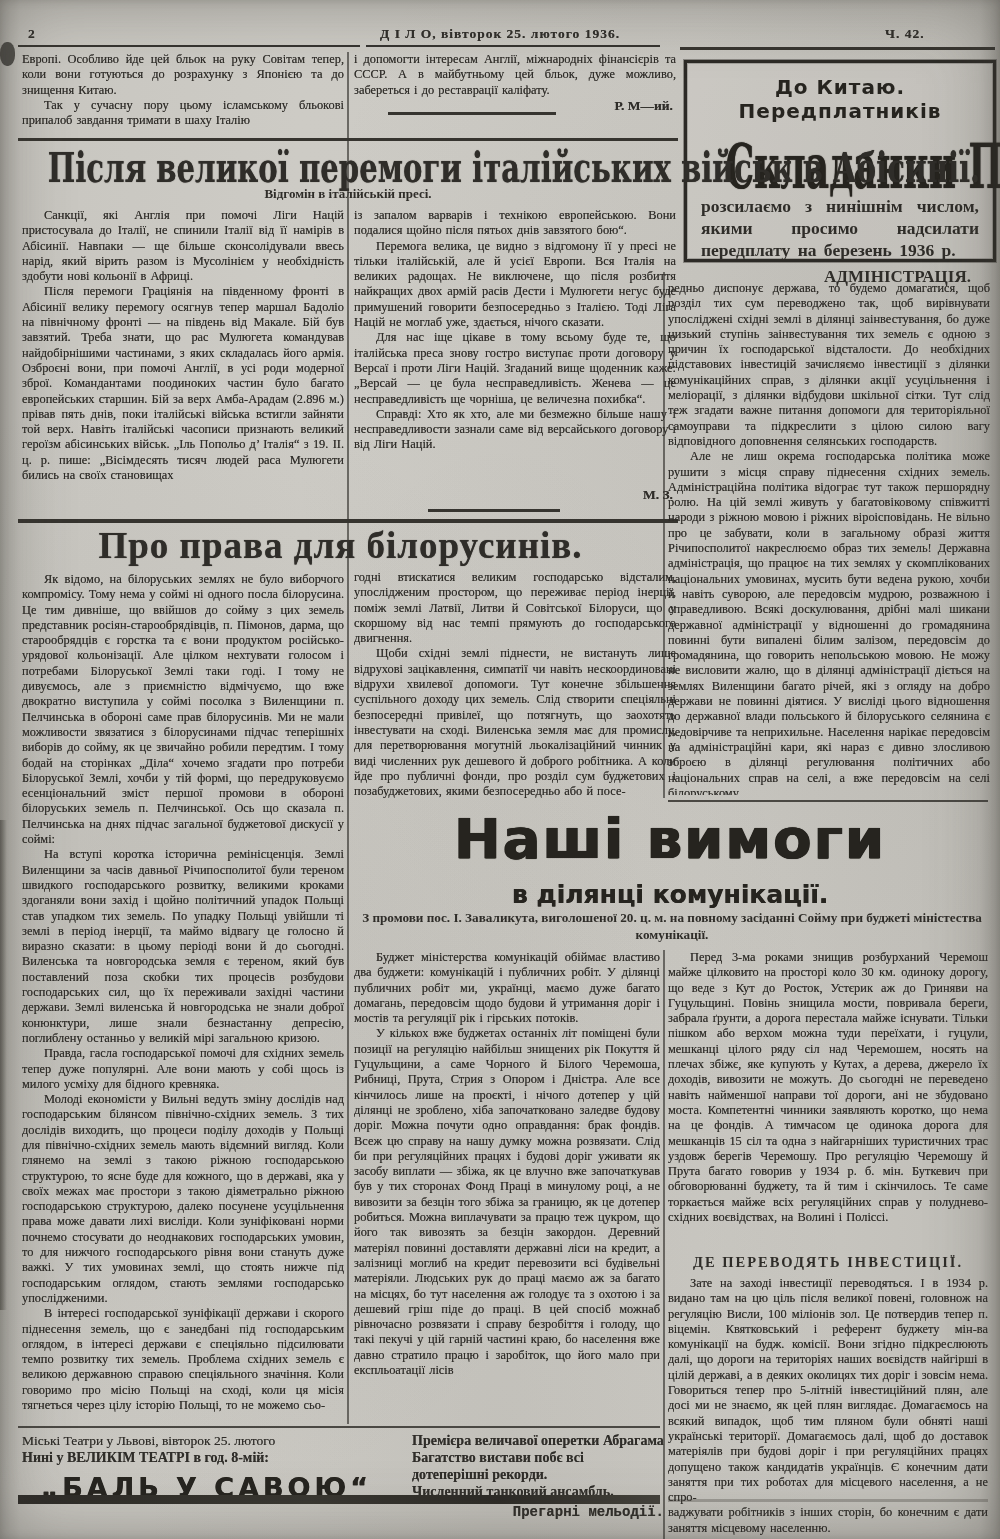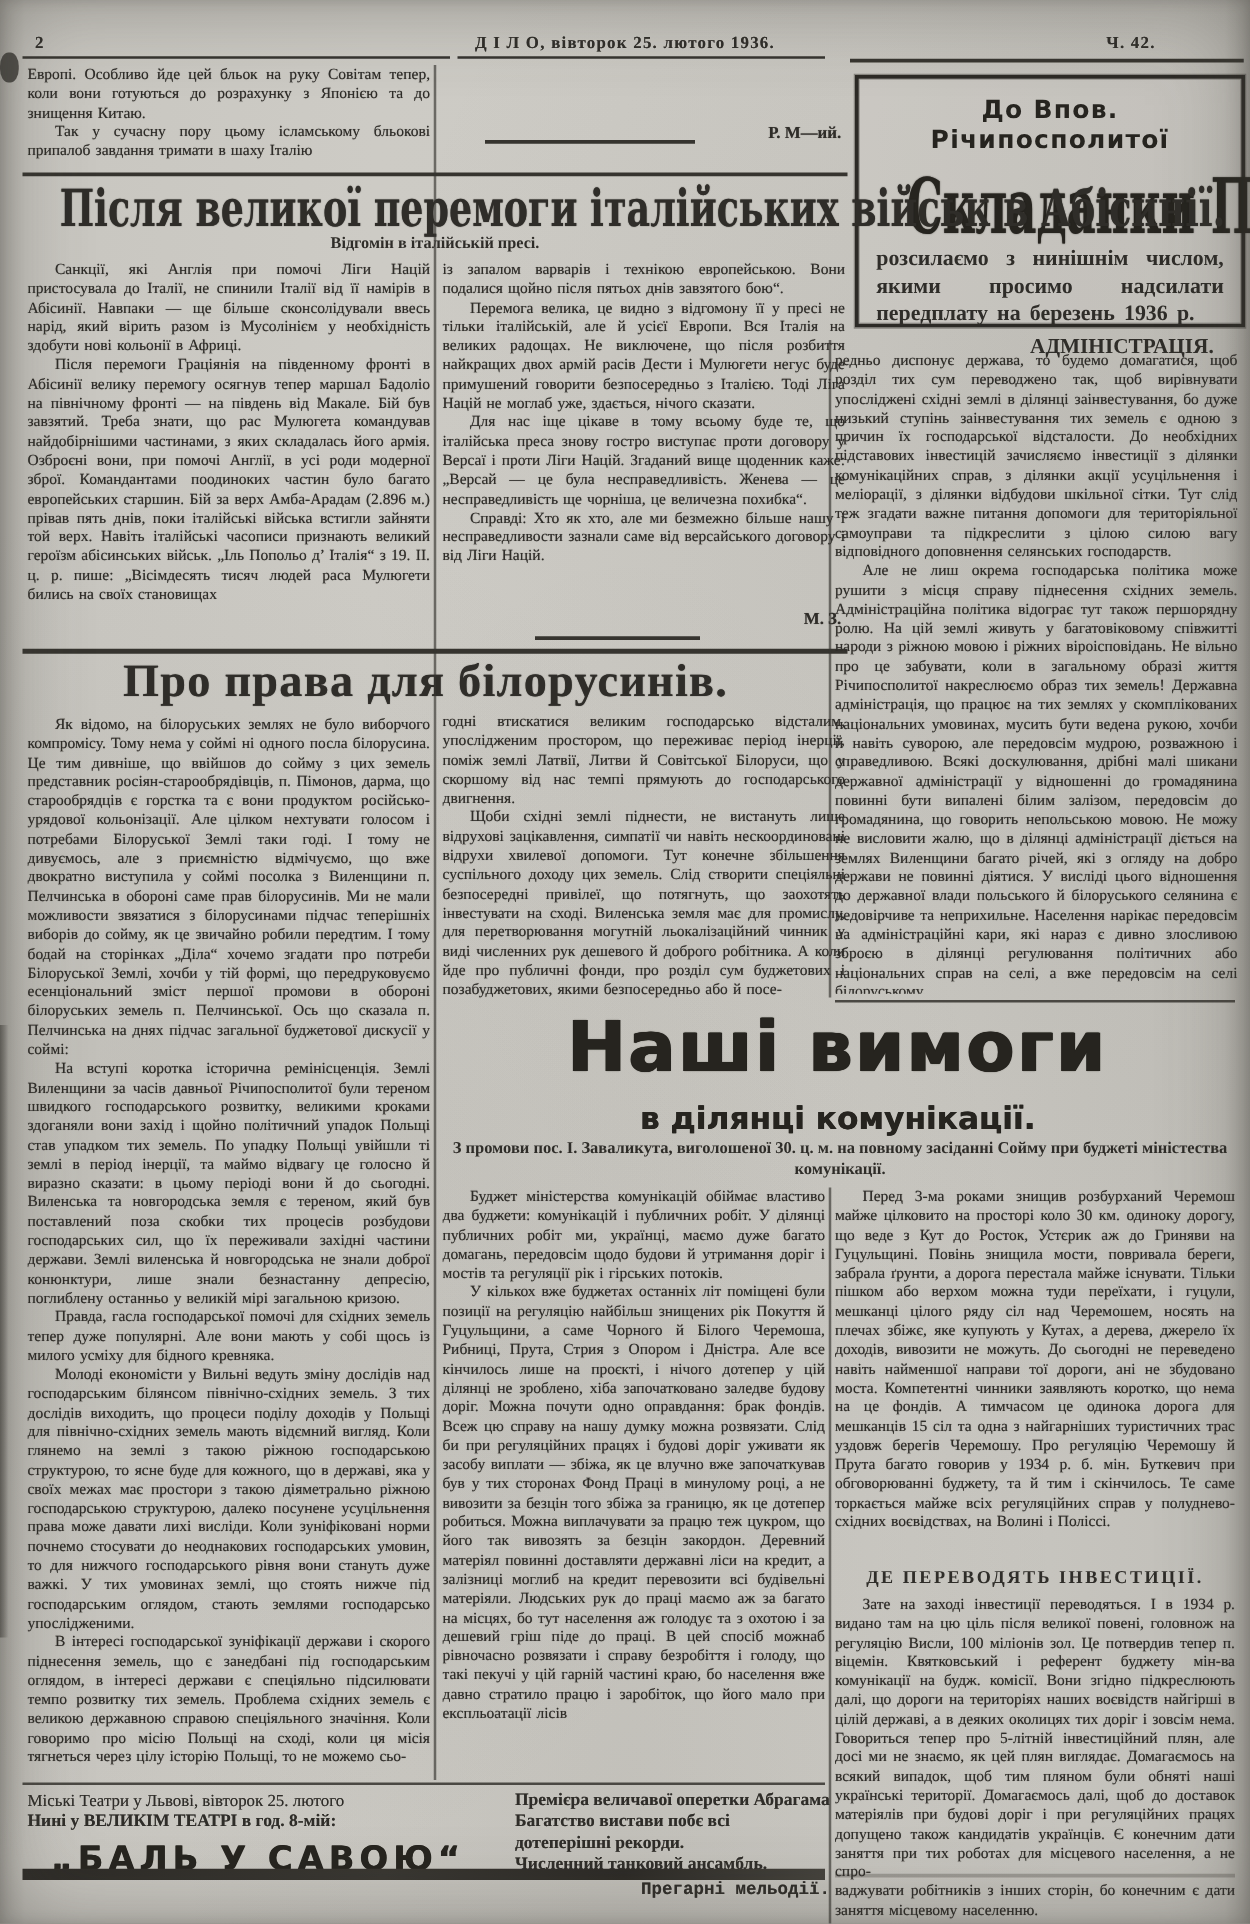--- a/index.html
+++ b/index.html
@@ -62,26 +62,29 @@
   <div class="abs hdr" style="left:885px;top:26px;width:100px;">Ч. 42.</div>
   <div class="abs rule" style="left:18px;top:45px;width:342px;height:2px;"></div>
   <div class="abs rule" style="left:366px;top:45px;width:294px;height:2px;"></div>
   <div class="abs rule" style="left:680px;top:47px;width:315px;height:2.5px;"></div>
   <div class="abs smudge" style="left:0;top:42px;width:15px;height:24px;"></div>
 
   <div class="abs art colbox" style="left:22px;top:52px;width:322px;height:88px;">
     <p class="ni">Европі. Особливо йде цей бльок на руку Совітам тепер, коли вони готуються до розрахунку з Японією та до знищення Китаю.</p>
     <p>Так у сучасну пору цьому ісламському бльокові припалоб завдання тримати в шаху Італію</p>
   </div>
+  <div class="abs art colbox" style="left:354px;top:52px;width:322px;height:66px;">
+    <p class="ni">і допомогти інтересам Англії, міжнародніх фінансієрів та СССР. А в майбутньому цей бльок, дуже можливо, забереться і до реставрації каліфату.</p>
+  </div>
   <div class="abs rule" style="left:388px;top:112px;width:168px;height:3px;"></div>
   <div class="abs sig" style="left:545px;top:98px;width:128px;">Р. М—ий.</div>
   <div class="abs rule" style="left:18px;top:138px;width:660px;height:3px;"></div>
 
   <div class="abs box-ad" style="left:684px;top:60px;width:306px;height:196px;">
-    <div style="margin-top:12px;" class="box-head">До Впов. Річипосполитої</div>
+    <div style="margin-top:12px;" class="box-head">До Китаю. Передплатників</div>
     <div style="text-align:center;margin-top:8px;height:58px;">
       <span class="box-big">Складанки П. К. О.</span>
     </div>
     <div class="box-body" style="margin:6px 14px 0 14px;">розсилаємо з нинішнім числом, якими просимо надсилати передплату на березень 1936 р.</div>
     <div class="box-sig" style="margin:6px 22px 0 0;text-align:right;">АДМІНІСТРАЦІЯ.</div>
   </div>
 
   <div class="abs" style="left:18px;top:144px;width:660px;text-align:center;">
     <span class="headline-cond">Після великої перемоги італійських військ в Абісинії.</span>
   </div>
@@ -113,21 +116,21 @@
     <p>Щоби східні землі піднести, не вистануть лише відрухові зацікавлення, симпатії чи навіть нескоординовані відрухи хвилевої допомоги. Тут конечне збільшення суспільного доходу цих земель. Слід створити спеціяльні безпосередні привілеї, що потягнуть, що заохотять інвестувати на сході. Виленська земля має для промислу, для перетворювання могутній льокалізаційний чинник у виді численних рук дешевого й доброго робітника. А коли йде про публичні фонди, про розділ сум буджетових і позабуджетових, якими безпосередньо або й посе-</p>
   </div>
   <div class="abs art colbox" style="left:668px;top:281px;width:322px;height:514px;">
     <p class="ni">редньо диспонує держава, то будемо домагатися, щоб розділ тих сум переводжено так, щоб вирівнувати упосліджені східні землі в ділянці заінвестування, бо дуже низький ступінь заінвестування тих земель є одною з причин їх господарської відсталости. До необхідних підставових інвестицій зачисляємо інвестиції з ділянки комунікаційних справ, з ділянки акції усуцільнення і меліорації, з ділянки відбудови шкільної сітки. Тут слід теж згадати важне питання допомоги для територіяльної самоуправи та підкреслити з цілою силою вагу відповідного доповнення селянських господарств.</p>
     <p>Але не лиш окрема господарська політика може рушити з місця справу піднесення східних земель. Адміністраційна політика відограє тут також першорядну ролю. На цій землі живуть у багатовіковому співжитті народи з ріжною мовою і ріжних віроісповідань. Не вільно про це забувати, коли в загальному образі життя Річипосполитої накреслюємо образ тих земель! Державна адміністрація, що працює на тих землях у скомплікованих національних умовинах, мусить бути ведена рукою, хочби й навіть суворою, але передовсім мудрою, розважною і справедливою. Всякі доскулювання, дрібні малі шикани державної адміністрації у відношенні до громадянина повинні бути випалені білим залізом, передовсім до громадянина, що говорить непольською мовою. Не можу не висловити жалю, що в ділянці адміністрації діється на землях Виленщини багато річей, які з огляду на добро держави не повинні діятися. У висліді цього відношення до державної влади польського й білоруського селянина є недовірчиве та неприхильне. Населення нарікає передовсім на адміністраційні кари, які нараз є дивно злосливою зброєю в ділянці регулювання політичних або національних справ на селі, а вже передовсім на селі білоруському.</p>
   </div>
   <div class="abs rule soft" style="left:668px;top:800px;width:320px;height:2px;"></div>
 
   <div class="abs demands-title" style="left:352px;top:806px;width:636px;">Наші вимоги</div>
   <div class="abs demands-sub" style="left:352px;top:880px;width:636px;">в ділянці комунікації.</div>
-  <div class="abs demands-lede" style="left:362px;top:910px;width:620px;">З промови пос. І. Заваликута, виголошеної 30. ц. м. на повному засіданні Сойму при буджеті міністества комунікації.</div>
+  <div class="abs demands-lede" style="left:362px;top:910px;width:620px;">З промови пос. І. Заваликута, виголошеної 20. ц. м. на повному засіданні Сойму при буджеті міністества комунікації.</div>
   <div class="abs art colbox" style="left:354px;top:950px;width:306px;height:468px;">
     <p>Буджет міністерства комунікацій обіймає властиво два буджети: комунікацій і публичних робіт. У ділянці публичних робіт ми, українці, маємо дуже багато домагань, передовсім щодо будови й утримання доріг і мостів та регуляції рік і гірських потоків.</p>
     <p>У кількох вже буджетах останніх літ поміщені були позиції на регуляцію найбільш знищених рік Покуття й Гуцульщини, а саме Чорного й Білого Черемоша, Рибниці, Прута, Стрия з Опором і Дністра. Але все кінчилось лише на проєкті, і нічого дотепер у цій ділянці не зроблено, хіба започатковано заледве будову доріг. Можна почути одно оправдання: брак фондів. Всеж цю справу на нашу думку можна розвязати. Слід би при регуляційних працях і будові доріг уживати як засобу виплати — збіжа, як це влучно вже започаткував був у тих сторонах Фонд Праці в минулому році, а не вивозити за безцін того збіжа за границю, як це дотепер робиться. Можна виплачувати за працю теж цукром, що його так вивозять за безцін закордон. Деревний матеріял повинні доставляти державні ліси на кредит, а залізниці моглиб на кредит перевозити всі будівельні матеріяли. Людських рук до праці маємо аж за багато на місцях, бо тут населення аж голодує та з охотою і за дешевий гріш піде до праці. В цей спосіб можнаб рівночасно розвязати і справу безробіття і голоду, що такі пекучі у цій гарній частині краю, бо населення вже давно стратило працю і заробіток, що його мало при експльоатації лісів</p>
   </div>
   <div class="abs art colbox" style="left:668px;top:950px;width:320px;height:300px;">
     <p>Перед 3-ма роками знищив розбурханий Черемош майже цілковито на просторі коло 30 км. одиноку дорогу, що веде з Кут до Росток, Устєрик аж до Гриняви на Гуцульщині. Повінь знищила мости, повривала береги, забрала ґрунти, а дорога перестала майже існувати. Тільки пішком або верхом можна туди переїхати, і гуцули, мешканці цілого ряду сіл над Черемошем, носять на плечах збіжє, яке купують у Кутах, а дерева, джерело їх доходів, вивозити не можуть. До сьогодні не переведено навіть найменшої направи тої дороги, ані не збудовано моста. Компетентні чинники заявляють коротко, що нема на це фондів. А тимчасом це одинока дорога для мешканців 15 сіл та одна з найгарніших туристичних трас уздовж берегів Черемошу. Про регуляцію Черемошу й Прута багато говорив у 1934 р. б. мін. Буткевич при обговорюванні буджету, та й тим і скінчилось. Те саме торкається майже всіх регуляційних справ у полуднево-східних воєвідствах, на Волині і Поліссі.</p>
   </div>
   <div class="abs inv-head" style="left:668px;top:1254px;width:320px;">ДЕ ПЕРЕВОДЯТЬ ІНВЕСТИЦІЇ.</div>
   <div class="abs art colbox" style="left:668px;top:1276px;width:320px;height:263px;z-index:2;">
     <p>Зате на заході інвестиції переводяться. І в 1934 р. видано там на цю ціль після великої повені, головнож на регуляцію Висли, 100 міліонів зол. Це потвердив тепер п. віцемін. Квятковський і референт буджету мін-ва комунікації на будж. комісії. Вони згідно підкреслюють далі, що дороги на територіях наших воєвідств найгірші в цілій державі, а в деяких околицях тих доріг і зовсім нема. Говориться тепер про 5-літній інвестиційний плян, але досі ми не знаємо, як цей плян виглядає. Домагаємось на всякий випадок, щоб тим пляном були обняті наші українські території. Домагаємось далі, щоб до доставок матеріялів при будові доріг і при регуляційних працях допущено також кандидатів українців. Є конечним дати заняття при тих роботах для місцевого населення, а не спро-</p>

